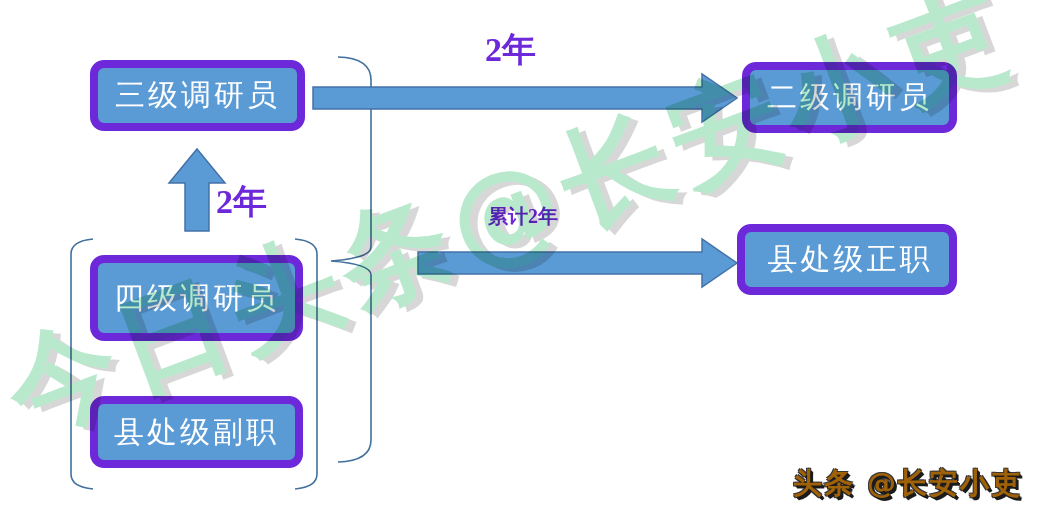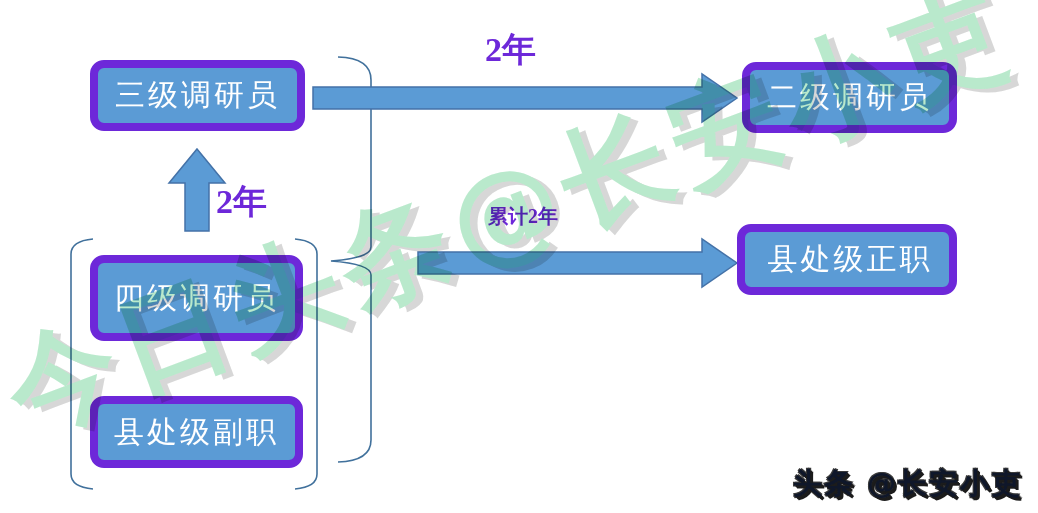--- a/index.html
+++ b/index.html
@@ -47,21 +47,21 @@
     mix-blend-mode:multiply;
     pointer-events:none;
   }
   #attribution{
     position:absolute;
     right:16px;top:464px;
     z-index:4;
     font-size:29px;
     font-weight:bold;
     letter-spacing:2px;
-    color:#0f172a;
+    color:#a16207;
     text-shadow:
       2px 2px 0 #1c1c1c,
       3px 3px 0 #1c1c1c,
       -1px -1px 0 #3a3a3a,
       1px -1px 0 #3a3a3a,
       -1px 1px 0 #3a3a3a,
       1px 1px 0 #1c1c1c;
     white-space:nowrap;
   }
 </style>

